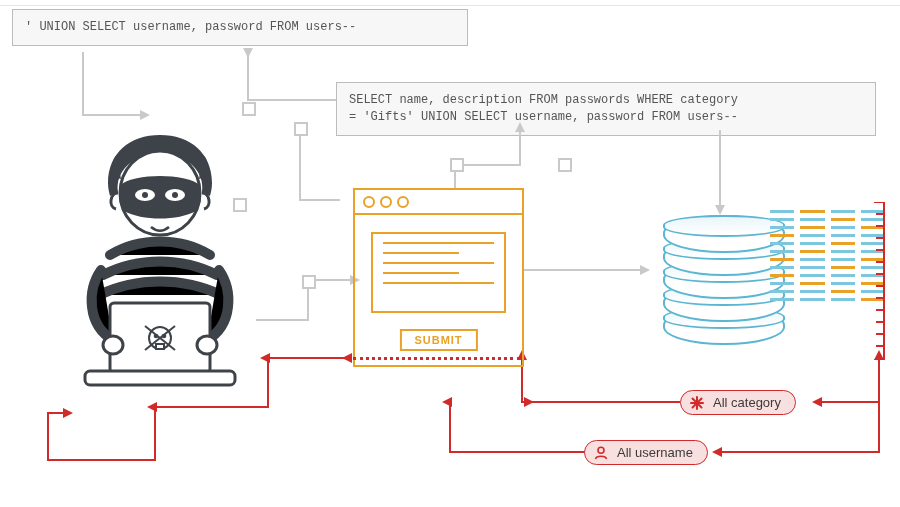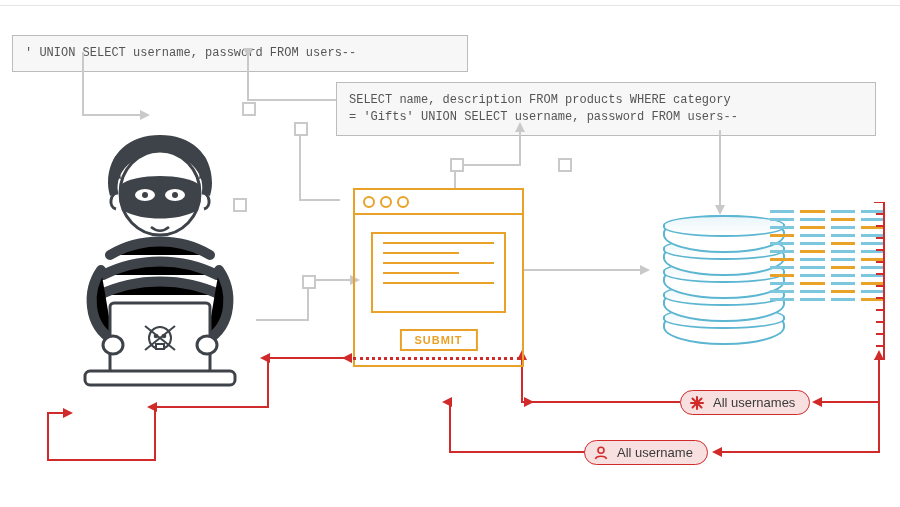--- a/index.html
+++ b/index.html
@@ -39,22 +39,22 @@
   .leak .b{background:#7cc7de}.leak .y{background:#e9a227}
   .redbar{position:absolute;left:872px;top:202px;width:14px;height:158px}
   .redbar svg{width:14px;height:158px;display:block}
 </style>
 </head>
 <body>
 
 <div class="stage">
   <div class="top-sep"></div>
 
-  <div class="box" style="left:12px;top:35px;width:430px"><span>' UNION SELECT username, password FROM users--</span></div>
-  <div class="box" style="left:336px;top:82px;width:514px"><span>SELECT name, description FROM products WHERE category
+  <div class="box" style="left:12px;top:9px;width:430px"><span>' UNION SELECT username, password FROM users--</span></div>
+  <div class="box" style="left:336px;top:82px;width:514px"><span>SELECT name, description FROM passwords WHERE category
 = 'Gifts' UNION SELECT username, password FROM users--</span></div>
 
   <svg class="flow grey abs" style="left:0;top:0" width="900" height="507">
 
     <path d="M83 52 L83 115 L140 115"></path>
     <polygon class="ah" points="140,110 150,115 140,120"></polygon>
 
     <path d="M248 52 L248 100 L336 100"></path>
     <polygon class="ah" points="248,58 243,48 253,48"></polygon>
 
@@ -274,21 +274,21 @@
 
   <div class="pill" style="left:680px;top:390px">
     <svg width="16" height="16" viewBox="0 0 16 16">
         <g stroke="#d12a2a" stroke-width="2" stroke-linecap="round">
           <line x1="8" y1="2" x2="8" y2="14"></line>
           <line x1="2" y1="8" x2="14" y2="8"></line>
           <line x1="3.5" y1="3.5" x2="12.5" y2="12.5"></line>
           <line x1="12.5" y1="3.5" x2="3.5" y2="12.5"></line>
         </g>
       </svg>
-    <span>All usernames</span>
+    <span>All category</span>
   </div>
   <div class="pill" style="left:584px;top:440px">
     <svg width="16" height="16" viewBox="0 0 16 16">
         <g stroke="#d12a2a" stroke-width="1.6" fill="none">
           <circle cx="8" cy="5.2" r="3"></circle>
           <path d="M2.5 14c1-3.6 10-3.6 11 0"></path>
         </g>
       </svg>
     <span>All username</span>
   </div>

